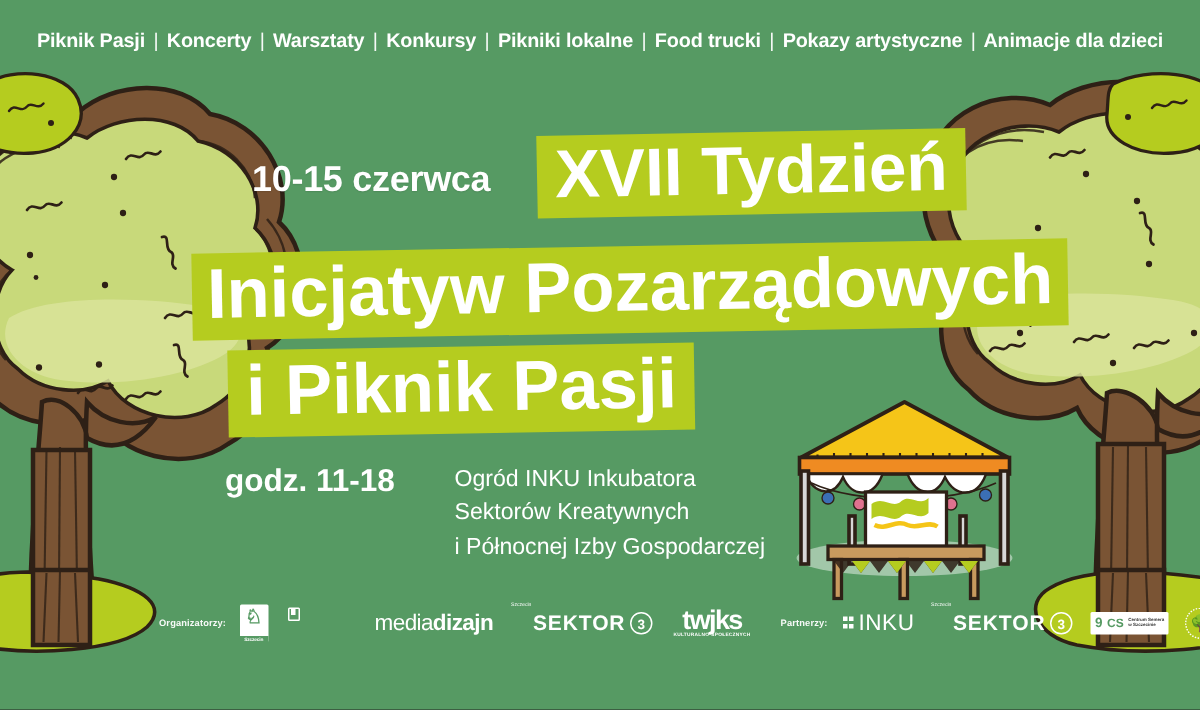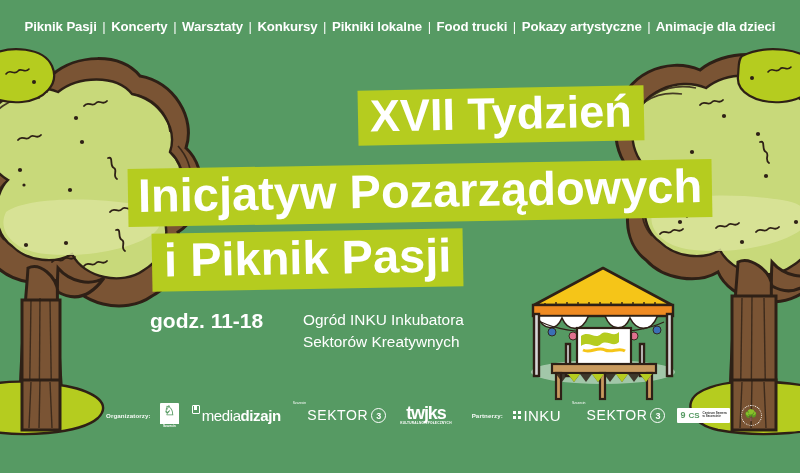--- a/index.html
+++ b/index.html
@@ -96,21 +96,21 @@
             line-height:4px;margin-top:auto;font-weight:700;letter-spacing:-.1px;}
 
   .mediadizajn{font-size:15px;letter-spacing:-.4px;font-weight:400;}
   .mediadizajn b{font-weight:700;}
   .md-mark{
     width:8px;height:9px;border:1.4px solid #fff;border-radius:1px;
     margin-right:2px;position:relative;top:-6px;
   }
   .md-mark:after{content:"";position:absolute;left:1.5px;top:0;width:3px;height:4px;background:#fff;}
 
-  .sektor{font-size:14px;letter-spacing:.6px;font-weight:400;text-align:center;}
+  .sektor{font-size:14px;letter-spacing:.6px;font-weight:700;text-align:center;}
   .sektor-sup{font-size:3.4px;letter-spacing:0;position:relative;top:-6px;margin-right:1px;}
   .circ3{
     display:inline-flex;align-items:center;justify-content:center;
     width:15px;height:15px;border:1.6px solid #fff;border-radius:50%;
     font-size:9px;font-weight:700;margin-left:3px;position:relative;top:1px;
   }
 
   .twiks{font-size:18px;font-weight:700;letter-spacing:-1.1px;line-height:15px;}
   .twiks-sub{font-size:3.2px;letter-spacing:.2px;font-weight:700;display:block;line-height:4px;}
 
@@ -373,46 +373,48 @@
       <span class="sep">|</span>
       <span>Food trucki</span>
       <span class="sep">|</span>
       <span>Pokazy artystyczne</span>
       <span class="sep">|</span>
       <span>Animacje dla dzieci</span>
     </div>
   </div>
 
   <div class="titleblock">
+    <div class="kicker">10-15 czerwca</div>
     <div class="hl line1">XVII Tydzień</div>
     <div class="hl line2">Inicjatyw Pozarządowych</div>
     <div class="hl line3">i Piknik Pasji</div>
 
     <div class="whenblock">
       <div>godz. 11-18</div>
     </div>
 
     <div class="whereblock">
       <div>Ogród INKU Inkubatora</div>
       <div>Sektorów Kreatywnych</div>
+      <div>i Północnej Izby Gospodarczej</div>
     </div>
   </div>
 
   <div class="logorow">
 
     <div class="lbl" style="margin-left:106px;">Organizatorzy:</div>
 
     <div class="logo" style="margin-left:9px;">
       <div class="logo-szczecin">
         <span class="griffin">♘</span>
         <span class="szcz-cap">Szczecin</span>
       </div>
     </div>
 
-    <div class="logo" style="margin-left:13px;">
+    <div class="logo" style="margin-left:13px;gap:48px;">
       <span class="md-mark"></span>
       <span class="mediadizajn"><span>media</span><b>dizajn</b></span>
     </div>
 
     <div class="logo" style="margin-left:12px;align-items:flex-start;">
       <span class="sektor-sup">Szczecin</span>
       <span class="sektor">SEKTOR</span>
       <span class="circ3">3</span>
     </div>
 

